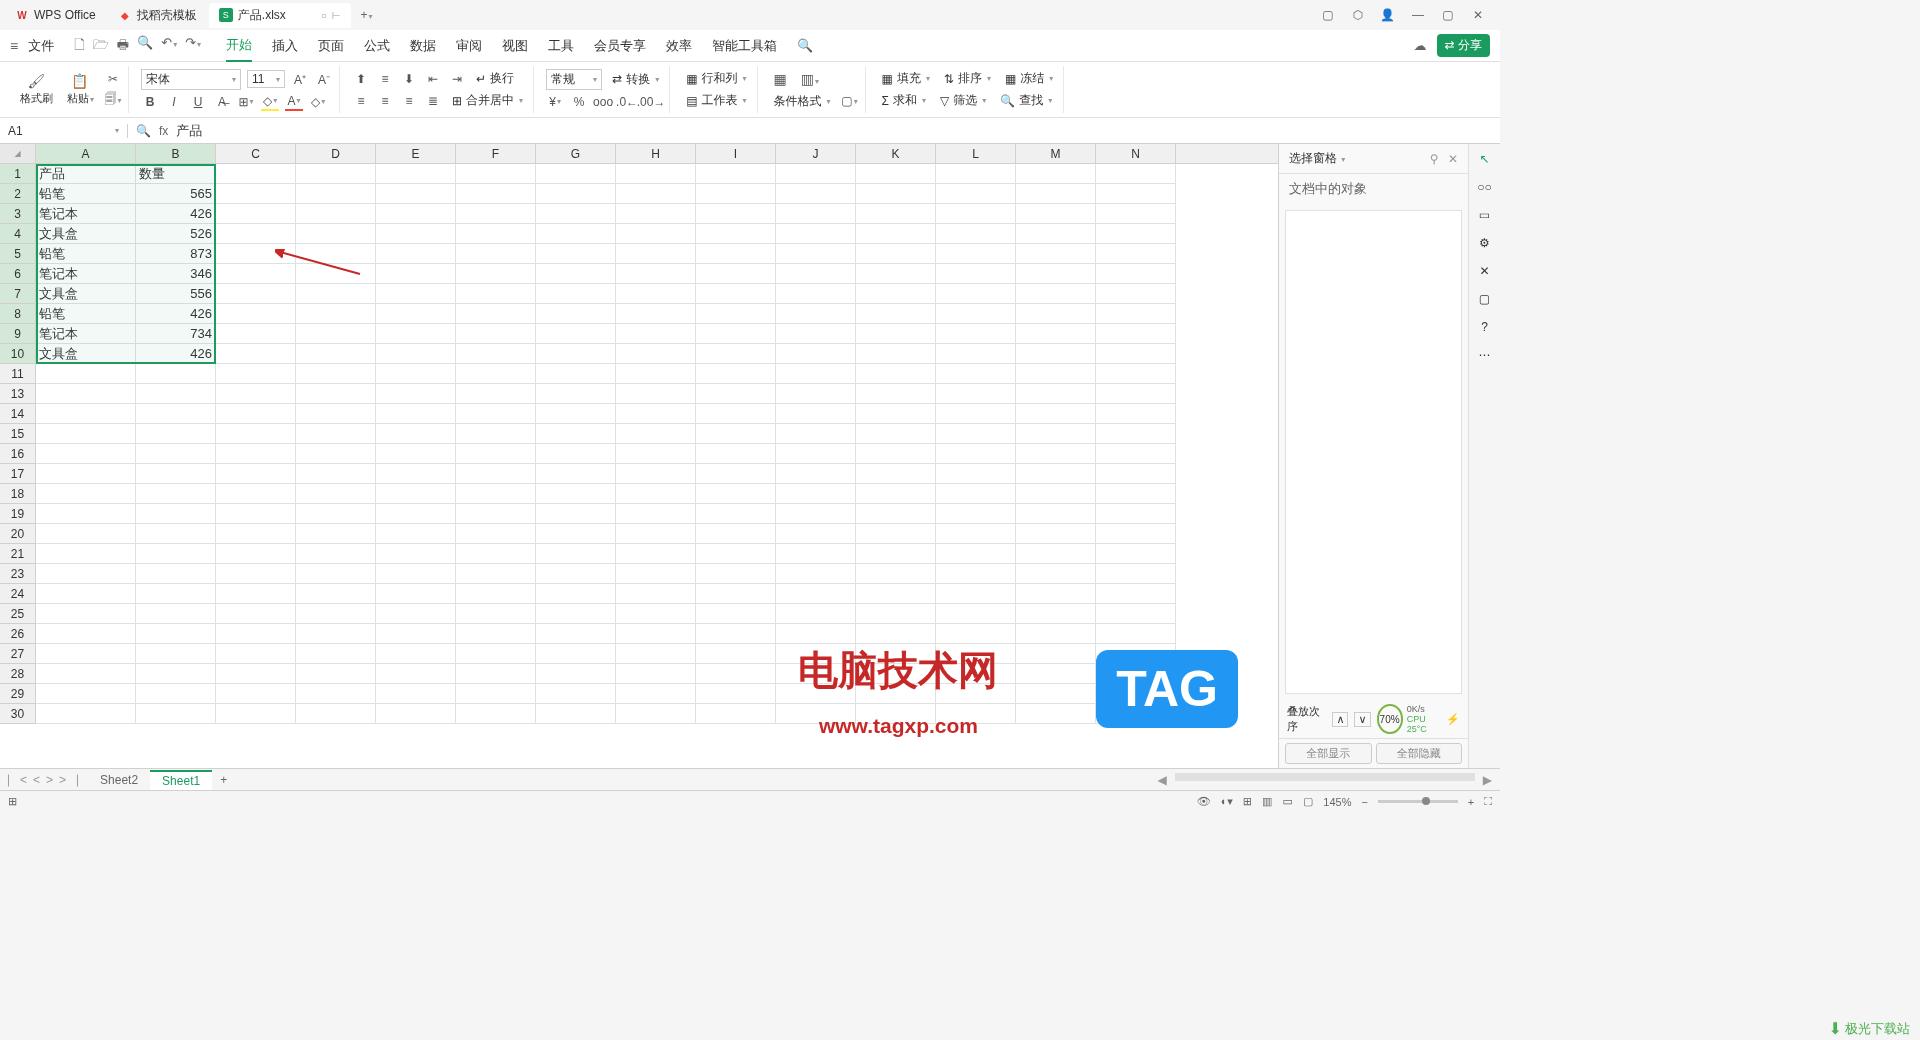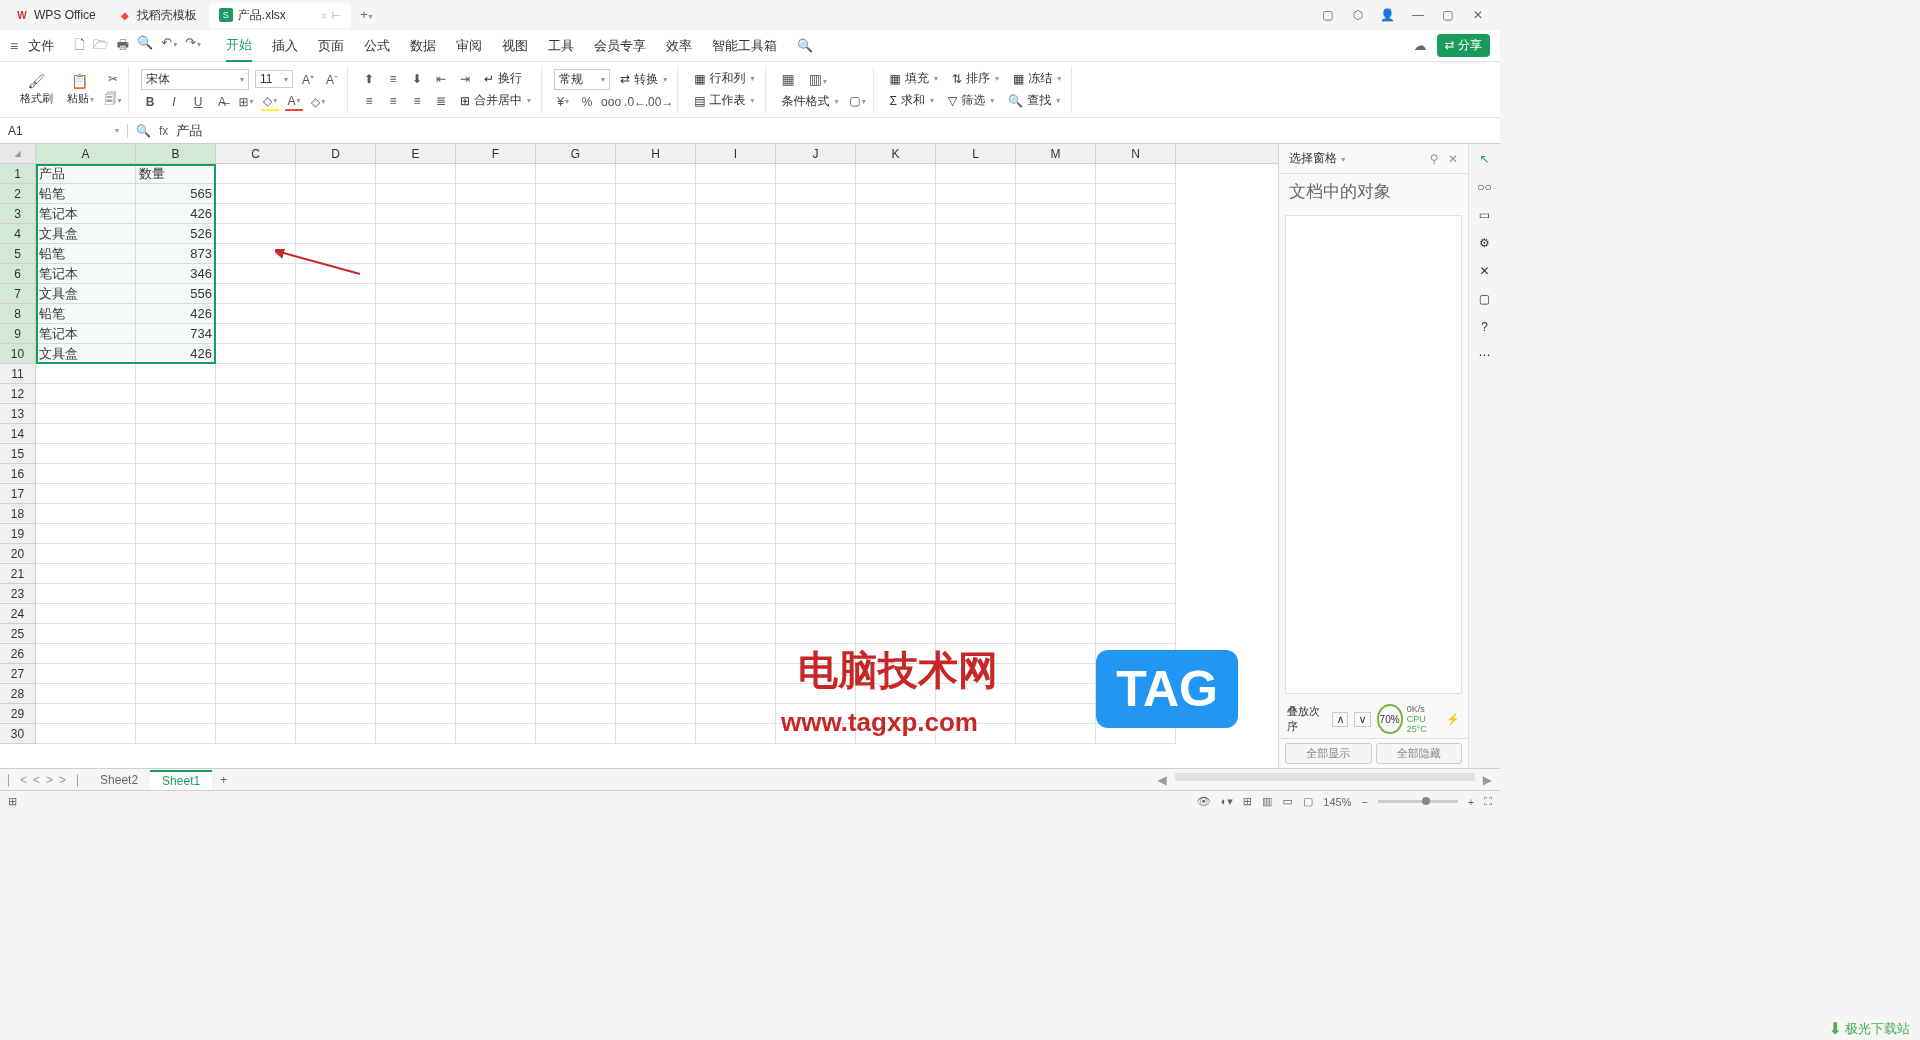--- a/index.html
+++ b/index.html
@@ -46,21 +46,21 @@
 .fx-area { display: flex; align-items: center; padding: 0 8px; gap: 8px; flex: 1; }
 .fx-icon { color: #666; }
 
 
 .main-area { display: flex; height: calc(100% - 30px - 32px - 56px - 26px - 22px - 22px); }
 .spreadsheet { flex: 1; background: #fff; position: relative; overflow: hidden; }
 .side-panel { width: 190px; background: #f9f9f9; border-left: 1px solid #d0d0d0; display: flex; flex-direction: column; }
 .side-icons { width: 32px; background: #f5f5f5; border-left: 1px solid #e0e0e0; display: flex; flex-direction: column; align-items: center; padding-top: 8px; gap: 14px; }
 
 .side-header { padding: 6px 10px; display: flex; justify-content: space-between; align-items: center; border-bottom: 1px solid #e0e0e0; }
-.side-sub { padding: 6px 10px; font-size: 17px; color: #666; }
+.side-sub { padding: 6px 10px; font-size: 13px; color: #666; }
 .side-content { flex: 1; margin: 6px; background: #fff; border: 1px solid #e0e0e0; }
 
 
 .grid { position: relative; }
 .col-headers { display: flex; height: 20px; background: #f0f0f0; border-bottom: 1px solid #d0d0d0; }
 .corner { width: 36px; border-right: 1px solid #d0d0d0; background: #e8e8e8; display: flex; align-items: center; justify-content: center; }
 .col-h { width: 80px; border-right: 1px solid #d0d0d0; text-align: center; font-size: 12px; line-height: 20px; color: #333; }
 .col-h.sel { background: #d4e8d8; }
 .row { display: flex; height: 20px; }
 .row-h { width: 36px; background: #f0f0f0; border-right: 1px solid #d0d0d0; border-bottom: 1px solid #d0d0d0; text-align: center; font-size: 12px; line-height: 20px; color: #333; }
@@ -82,21 +82,21 @@
 
 .status-bar { height: 22px; background: #f5f5f5; display: flex; align-items: center; border-top: 1px solid #d0d0d0; padding: 0 8px; font-size: 11px; color: #666; }
 .status-right { margin-left: auto; display: flex; align-items: center; gap: 10px; }
 .zoom-slider { width: 80px; height: 3px; background: #ccc; position: relative; }
 .zoom-thumb { position: absolute; width: 8px; height: 8px; background: #888; border-radius: 50%; top: -3px; left: 55%; }
 
 .side-footer { padding: 4px 6px; display: flex; gap: 4px; border-top: 1px solid #e0e0e0; }
 .side-footer-btn { flex: 1; border: 1px solid #ccc; border-radius: 3px; text-align: center; padding: 2px; font-size: 11px; color: #888; background: #f5f5f5; }
 
 .watermark1 { position: absolute; right: 280px; bottom: 70px; font-size: 40px; font-weight: bold; color: #c62828; pointer-events: none; }
-.watermark1b { position: absolute; right: 300px; bottom: 30px; font-size: 26px; font-weight: bold; color: #c62828; pointer-events: none; }
+.watermark1b { position: absolute; right: 300px; bottom: 30px; font-size: 21px; font-weight: bold; color: #c62828; pointer-events: none; }
 .watermark2 { position: absolute; right: 40px; bottom: 40px; background: #2196f3; color: #fff; font-size: 50px; font-weight: bold; padding: 10px 20px; border-radius: 12px; pointer-events: none; }
 .watermark3 { position: absolute; right: 10px; bottom: 2px; color: #4caf50; font-size: 13px; pointer-events: none; display: flex; align-items: center; gap: 3px; }
 
 .perf-circle { width: 30px; height: 30px; border: 2px solid #7cb342; border-radius: 50%; display: flex; align-items: center; justify-content: center; font-size: 10px; color: #333; }
 </style>
 </head>
 <body>
 
 <div class="titlebar">
   <div class="tabs">
@@ -171,21 +171,21 @@
           <span><span>粘贴</span><span class="dd">▾</span></span>
         </div>
       <div style="display:flex;flex-direction:column;gap:4px">
         <span class="fmt-btn">✂</span>
         <span class="fmt-btn">🗐<span class="dd">▾</span></span>
       </div>
     </div>
   </div>
   <div class="ribbon-group">
     <div class="ribbon-row">
-      <div class="font-select" style="width:108px">
+      <div class="font-select" style="width:100px">
           <span>宋体</span>
           <span class="dd" style="margin-left:auto">▾</span>
         </div>
       <div class="font-select" style="width:38px">
           <span>11</span>
           <span class="dd" style="margin-left:auto">▾</span>
         </div>
       <span class="fmt-btn">A⁺</span>
       <span class="fmt-btn">A⁻</span>
     </div>
@@ -536,37 +536,20 @@
           <div class="cell"></div>
           <div class="cell"></div>
           <div class="cell"></div>
           <div class="cell"></div>
           <div class="cell"></div>
           <div class="cell"></div>
           <div class="cell"></div>
           <div class="cell"></div>
         </div>
         <div class="row">
-          <div class="row-h">12</div>
-          <div class="cell" style="width: 100px;"></div>
-          <div class="cell" style="width: 80px;"></div>
-          <div class="cell"></div>
-          <div class="cell"></div>
-          <div class="cell"></div>
-          <div class="cell"></div>
-          <div class="cell"></div>
-          <div class="cell"></div>
-          <div class="cell"></div>
-          <div class="cell"></div>
-          <div class="cell"></div>
-          <div class="cell"></div>
-          <div class="cell"></div>
-          <div class="cell"></div>
-        </div>
-        <div class="row">
           <div class="row-h">13</div>
           <div class="cell" style="width: 100px;"></div>
           <div class="cell" style="width: 80px;"></div>
           <div class="cell"></div>
           <div class="cell"></div>
           <div class="cell"></div>
           <div class="cell"></div>
           <div class="cell"></div>
           <div class="cell"></div>
           <div class="cell"></div>

